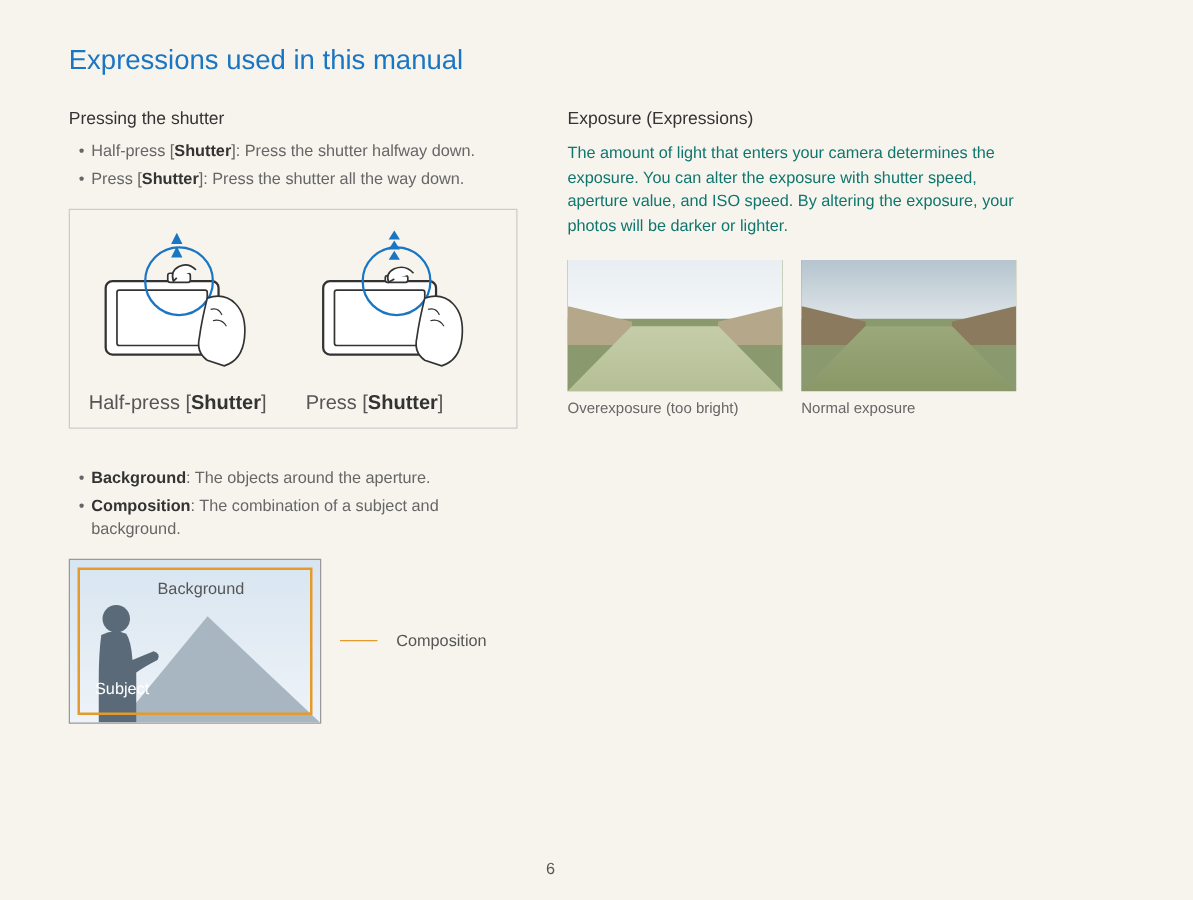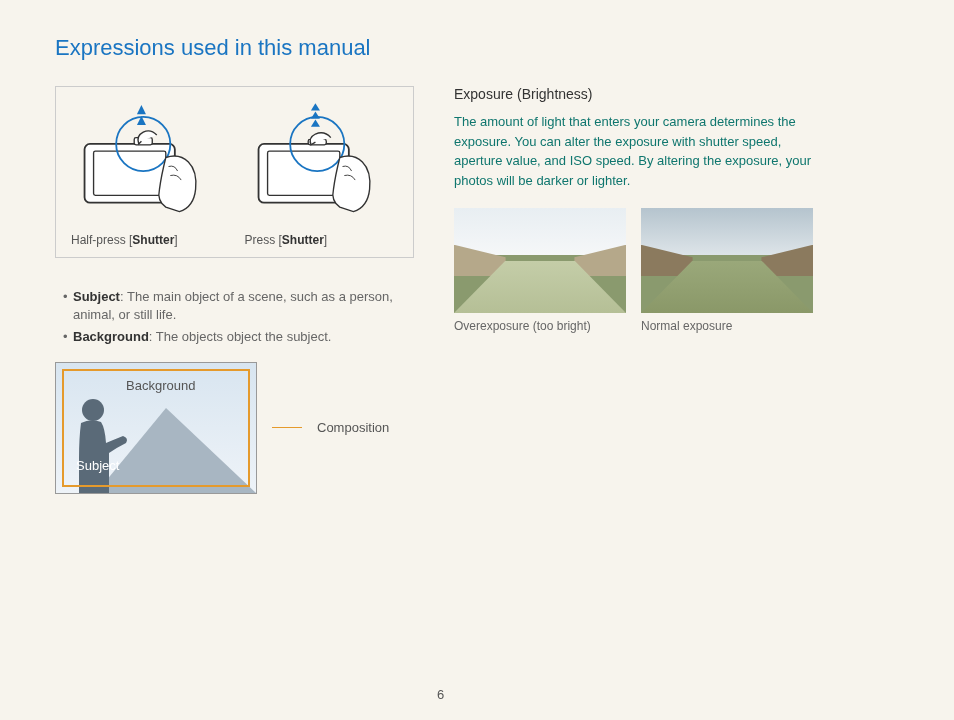--- a/index.html
+++ b/index.html
@@ -63,21 +63,21 @@
     padding: 15px 15px 10px 15px;
     display: flex;
     gap: 20px;
     margin-bottom: 30px;
   }
   .diagram-item {
     flex: 1;
     text-align: left;
   }
   .diagram-caption {
-    font-size: 12px;
+    font-size: 16px;
     color: #555;
     margin-top: 8px;
   }
   .camera-illustration {
     width: 100%;
     height: 120px;
   }
   .composition-row {
     display: flex;
     align-items: center;
@@ -209,20 +209,29 @@
 </head>
 <body>
 
 <div class="page">
   <h1 class="title">Expressions used in this manual</h1>
 
   <div class="columns">
 
     <div class="col">
 
+      <h2 class="section-heading">Pressing the shutter</h2>
+      <ul class="bullets">
+        <li>
+          <span>Half-press [</span><span class="bold">Shutter</span><span>]: Press the shutter halfway down.</span>
+        </li>
+        <li>
+          <span>Press [</span><span class="bold">Shutter</span><span>]: Press the shutter all the way down.</span>
+        </li>
+      </ul>
 
       <div class="diagram-box">
         <div class="diagram-item">
           <svg class="camera-illustration" viewBox="0 0 170 130">
             <polygon points="78,2 73,12 83,12" fill="#1a75c2"></polygon>
             <polygon points="78,14 73,24 83,24" fill="#1a75c2"></polygon>
             <rect x="15" y="45" width="100" height="65" rx="6" fill="#fff" stroke="#333" stroke-width="2"></rect>
             <rect x="25" y="53" width="80" height="49" rx="2" fill="#fff" stroke="#333" stroke-width="1.5"></rect>
             <rect x="70" y="38" width="20" height="8" rx="2" fill="#fff" stroke="#333" stroke-width="1.5"></rect>
             <circle cx="80" cy="45" r="30" fill="none" stroke="#1a75c2" stroke-width="2"></circle>
@@ -250,45 +259,45 @@
             <path d="M 110 80 Q 118 78 122 85" fill="none" stroke="#333" stroke-width="1"></path>
           </svg>
           <div class="diagram-caption">
             <span>Press [</span><span class="bold">Shutter</span><span>]</span>
           </div>
         </div>
       </div>
 
       <ul class="bullets">
         <li>
-          <span class="bold">Subject</span><span>: The main object of a scene, such as a person, animal, or still life.</span>
+          <span class="bold">Background</span><span>: The objects around the aperture.</span>
         </li>
         <li>
-          <span class="bold">Background</span><span>: The objects object the subject.</span>
+          <span class="bold">Composition</span><span>: The combination of a subject and background.</span>
         </li>
       </ul>
 
       <div class="composition-row">
         <div class="composition-box">
           <div class="mountain"></div>
           <svg class="person" viewBox="0 0 60 95">
             <circle cx="22" cy="12" r="11" fill="#5a6a78"></circle>
             <path d="M 10 25 Q 8 40 8 60 L 8 95 L 38 95 L 38 55 Q 45 50 55 45 Q 58 40 52 38 Q 42 42 35 45 Q 34 30 30 24 Q 20 20 10 25 Z" fill="#5a6a78"></path>
           </svg>
           <div class="composition-inner"></div>
           <div class="bg-label">Background</div>
           <div class="subject-label">Subject</div>
         </div>
         <div class="comp-line"></div>
         <div class="comp-text">Composition</div>
       </div>
     </div>
 
     <div class="col">
-      <h2 class="section-heading">Exposure (Brightness)</h2>
+      <h2 class="section-heading">Exposure (Expressions)</h2>
       <p class="body-text">The amount of light that enters your camera determines the exposure. You can alter the exposure with shutter speed, aperture value, and ISO speed. By altering the exposure, your photos will be darker or lighter.</p>
 
       <div class="photo-row">
         <div class="photo-item">
           <div class="photo bright">
             <div class="sky bright"></div>
             <div class="buildings-left"></div>
             <div class="buildings-right"></div>
             <div class="water"></div>
           </div>

